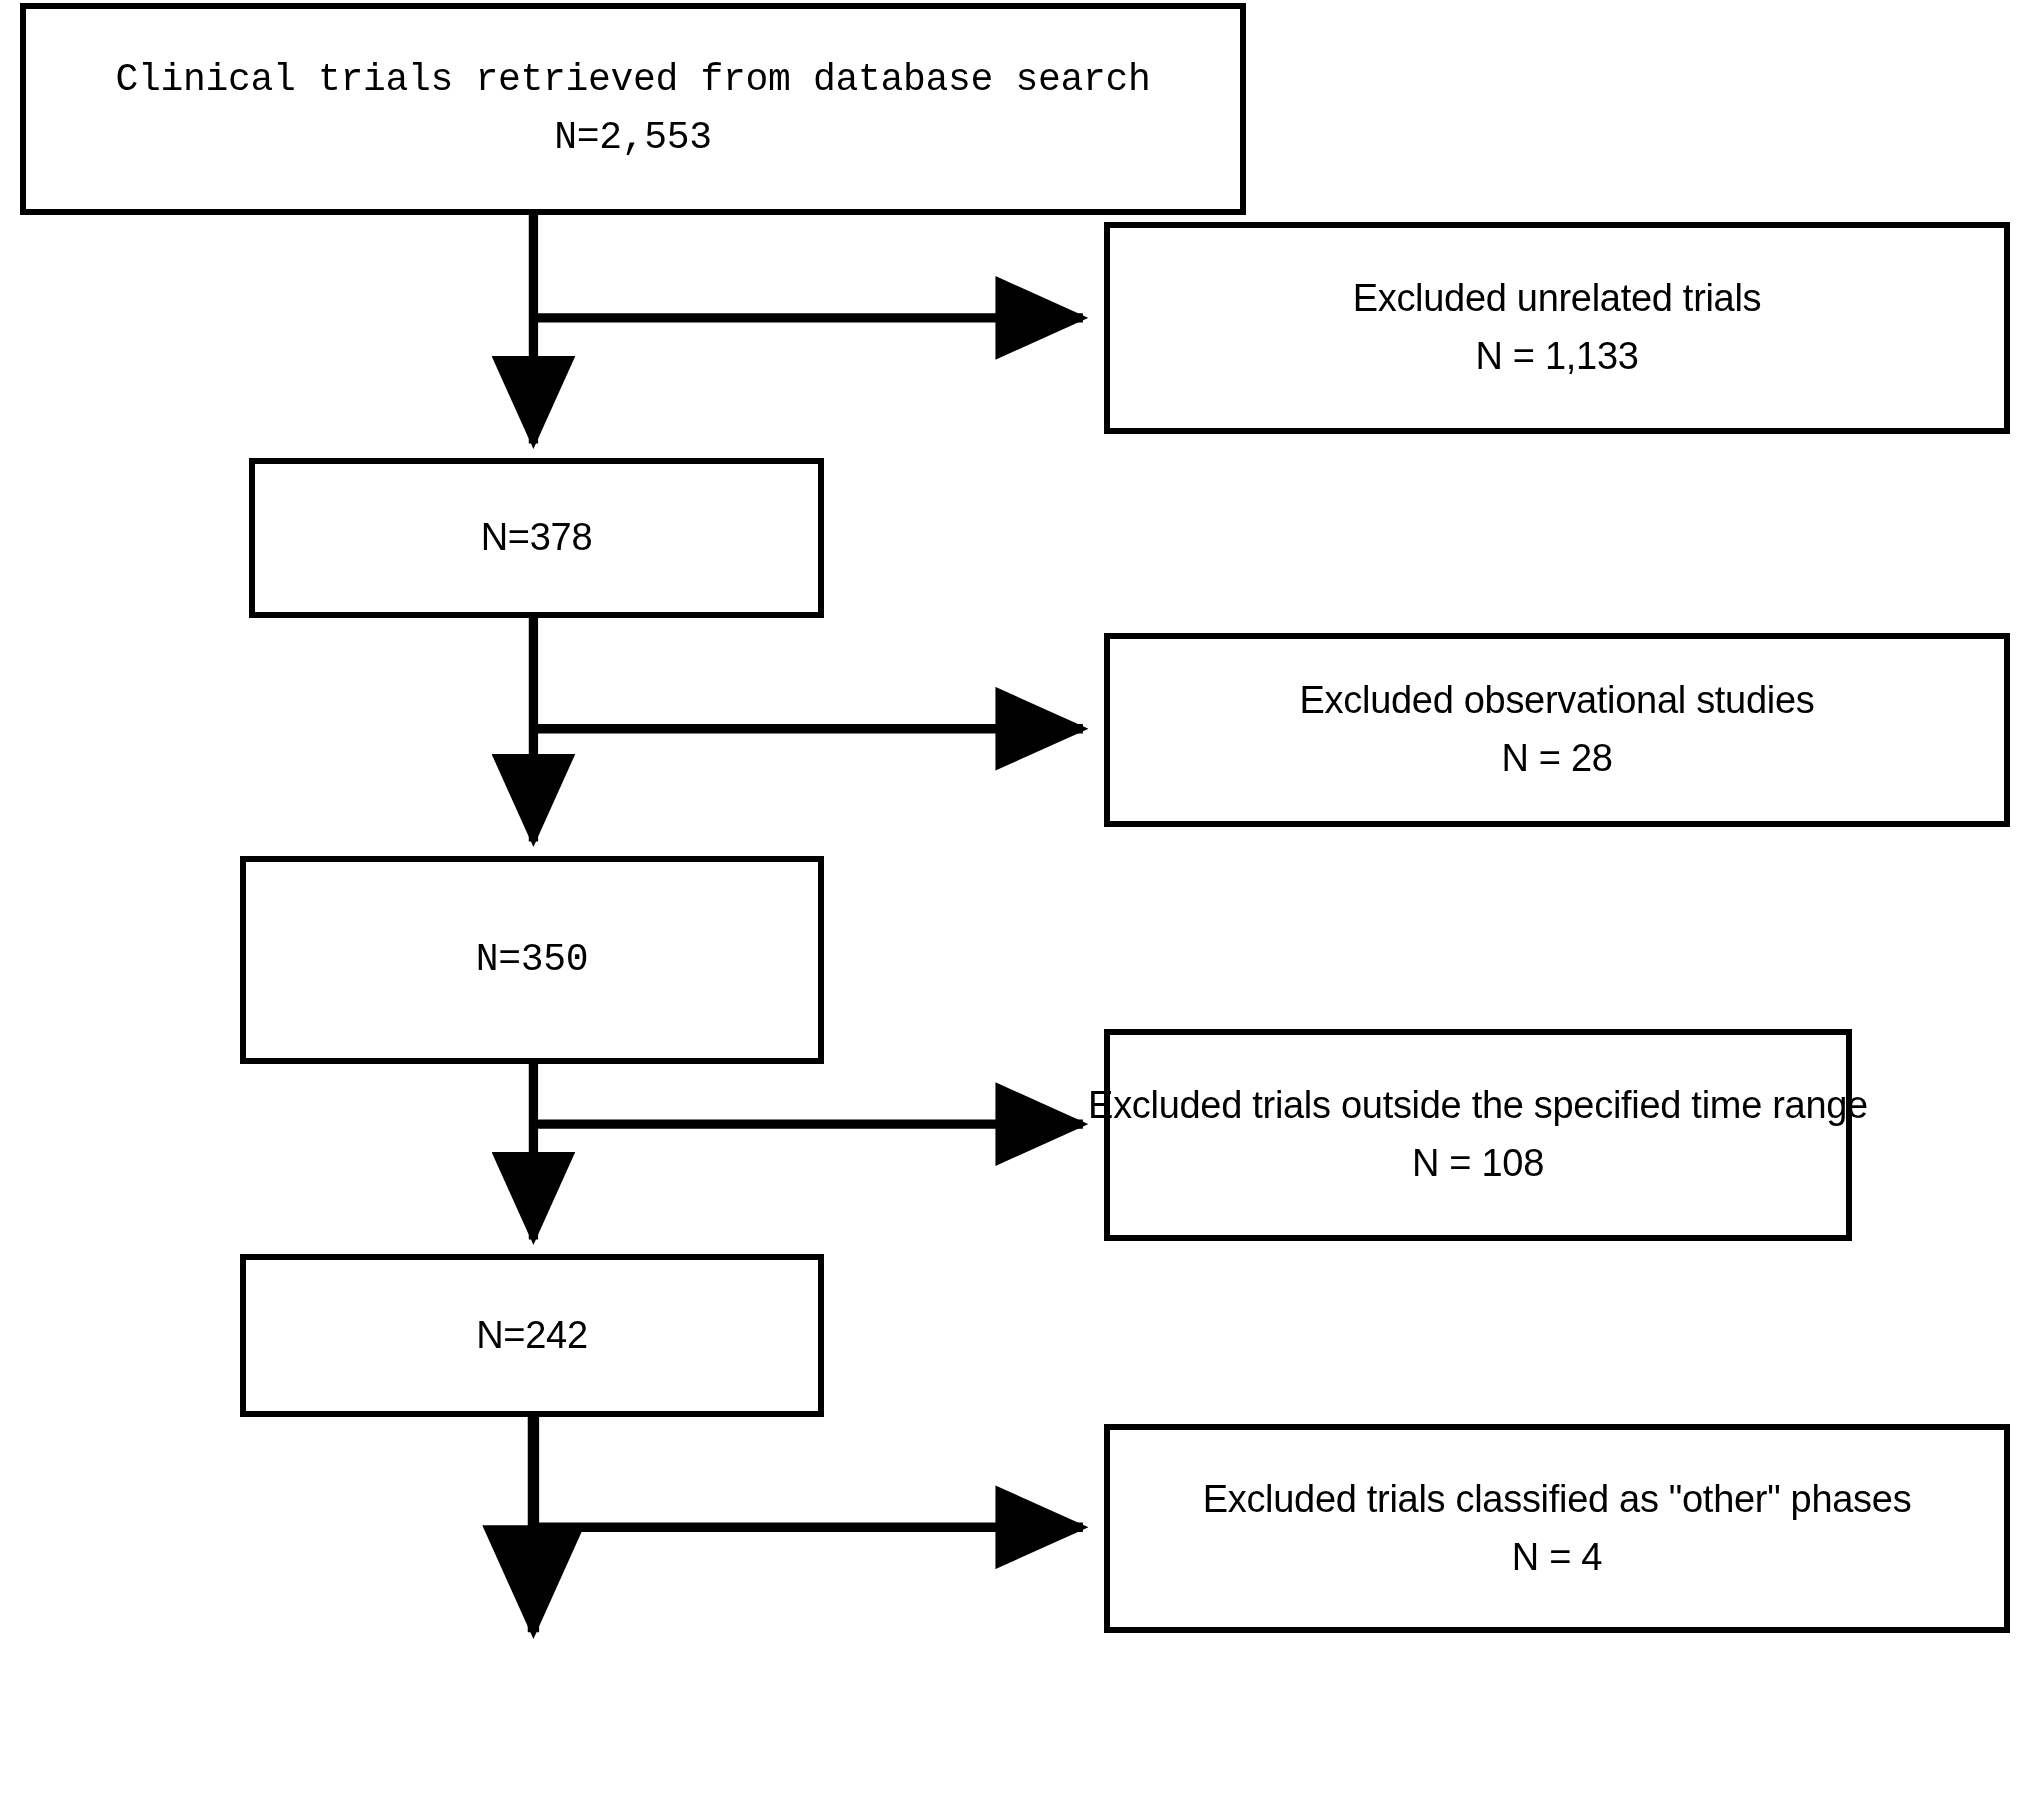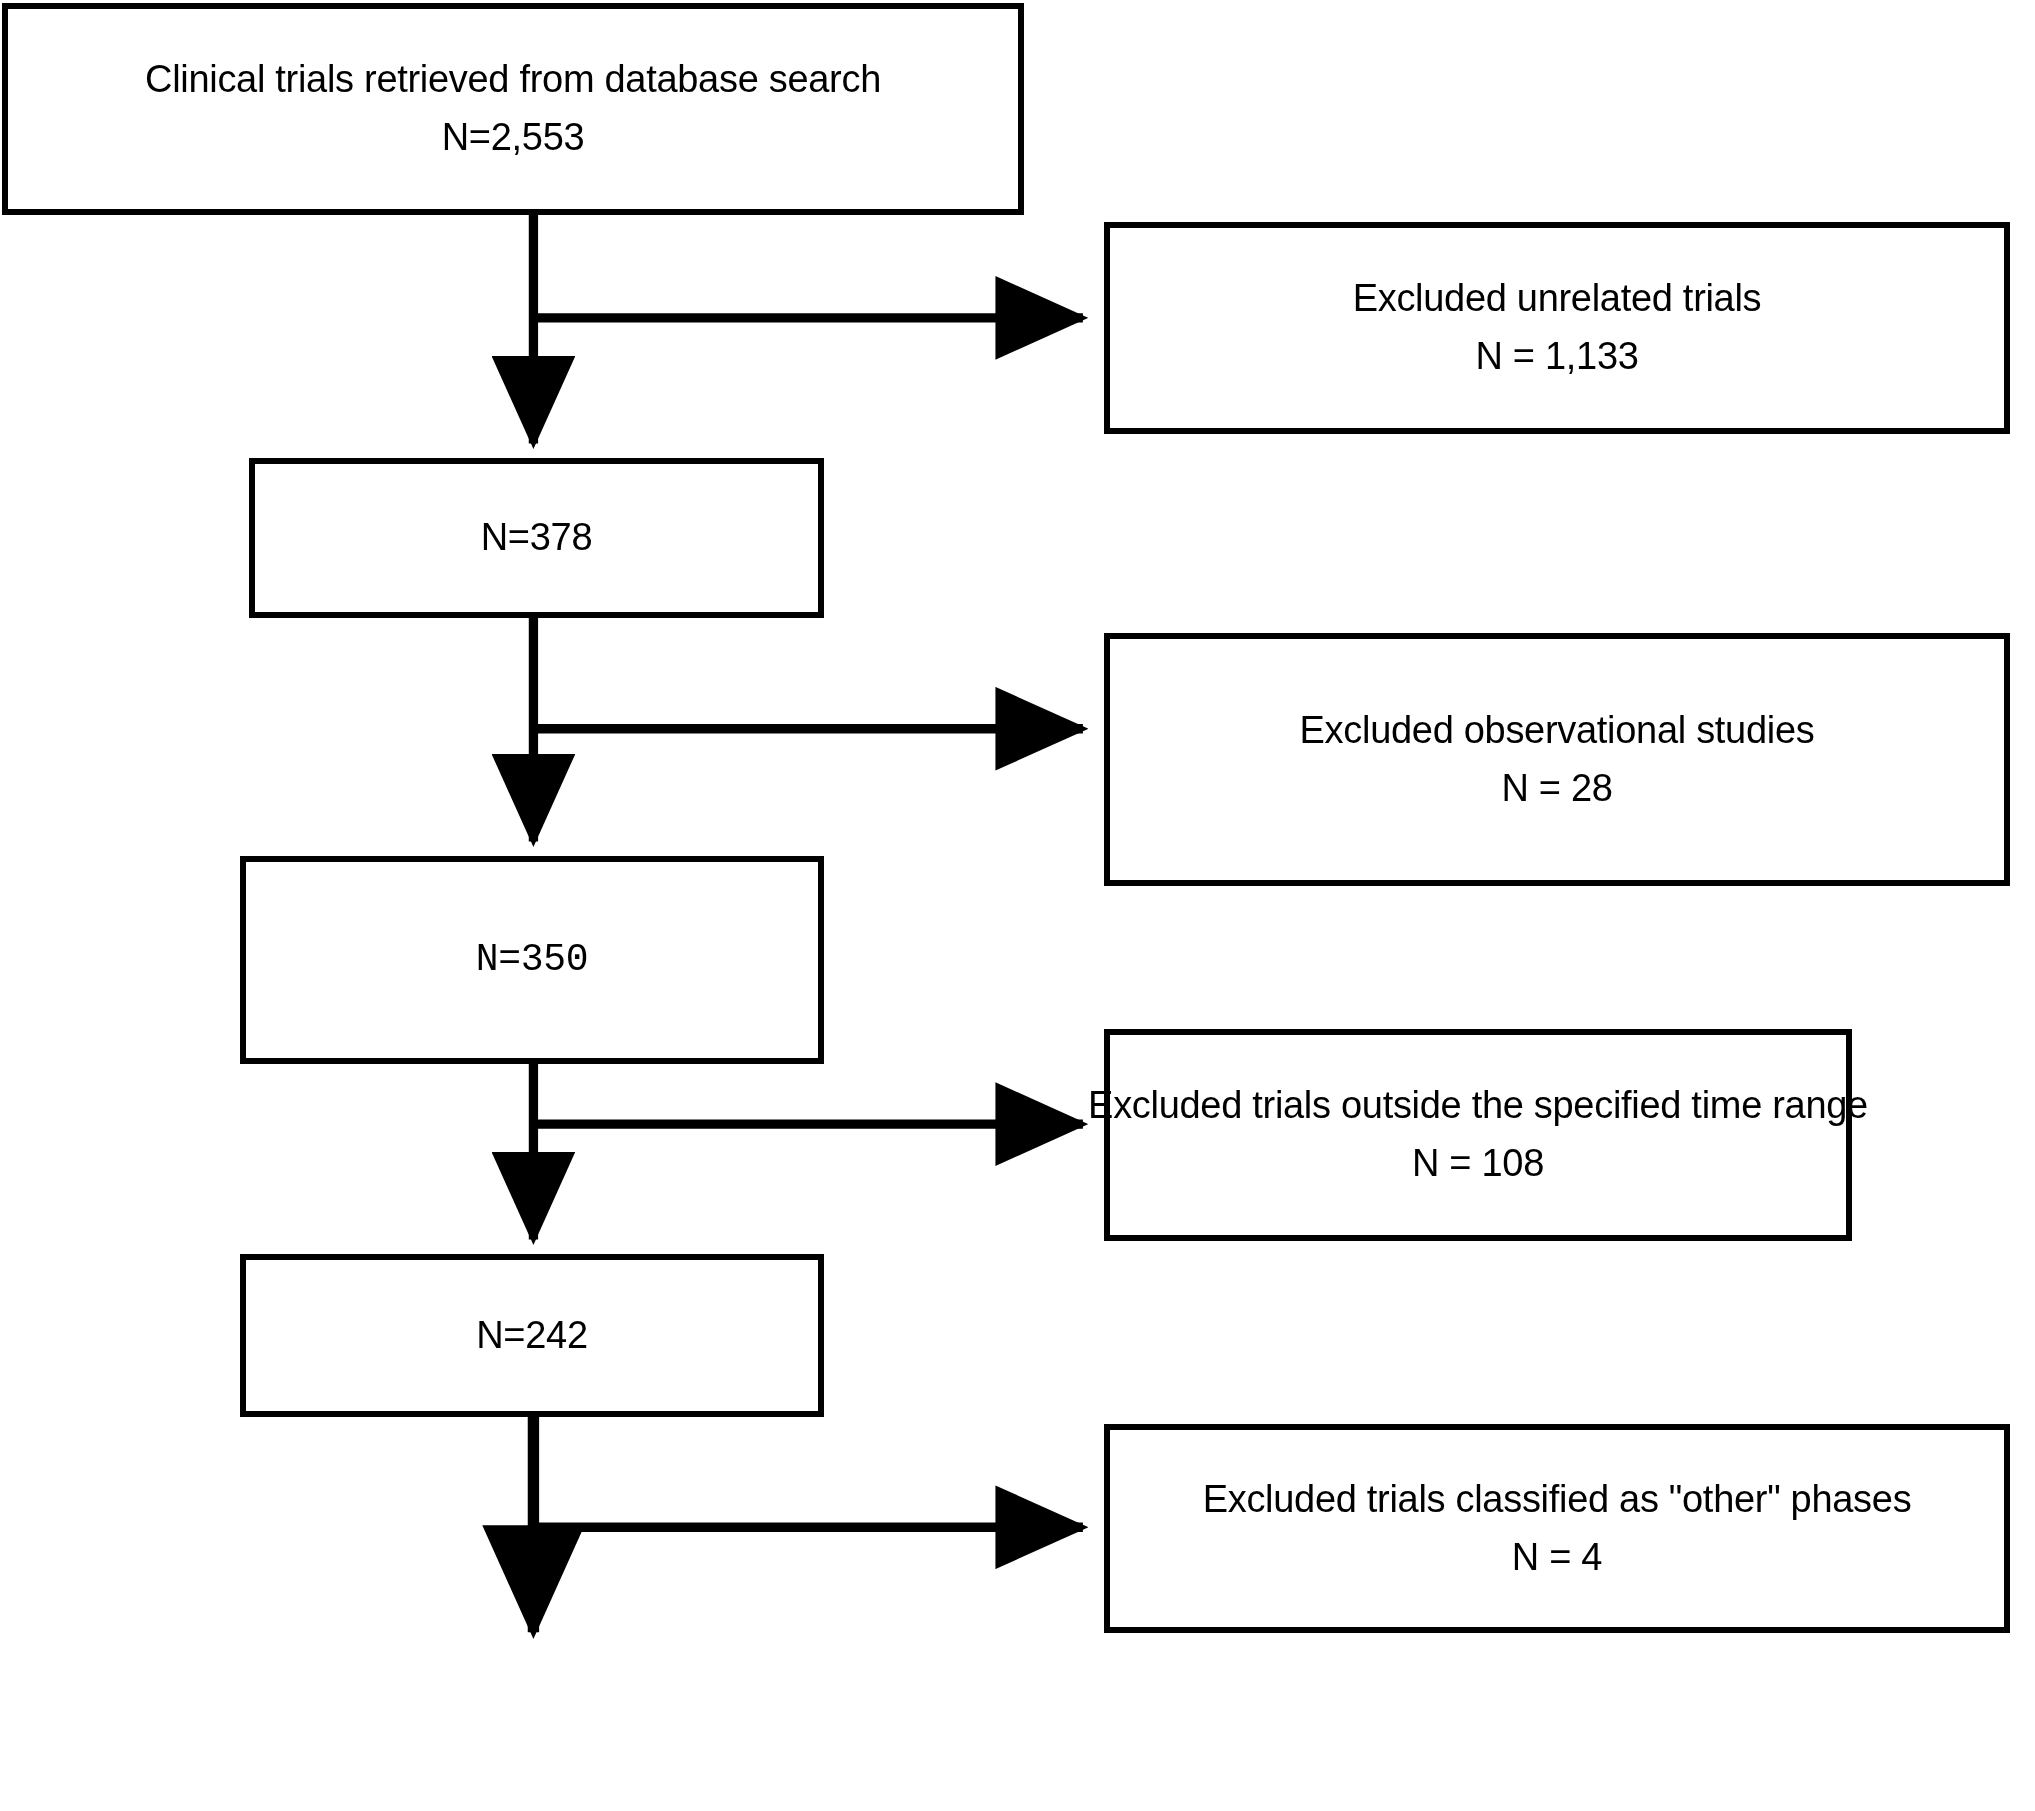--- a/index.html
+++ b/index.html
@@ -81,21 +81,21 @@
 
     <g>
       <line x1="1032" y1="2740" x2="1032" y2="3158" stroke="#000000" stroke-width="22" marker-end="url(#arrowhead)"></line>
     </g>
 
     <g>
       <line x1="1032" y1="2955" x2="2095" y2="2955" stroke="#000000" stroke-width="18" marker-end="url(#arrowhead)"></line>
     </g>
   </svg>
 
-  <div class="node" style="left:2px; top:2.6px; width:1022px; height:212px;">
+  <div class="node" style="left:20px; top:2.6px; width:1226px; height:212px;font-family:Liberation Mono, monospace;">
     <div class="line">Clinical trials retrieved from database search</div>
     <div class="line">N=2,553</div>
   </div>
 
   <div class="node" style="left:249px; top:458px; width:575px; height:160px;align-items:center;">
     <div class="line">N=378</div>
   </div>
 
   <div class="node" style="left:240px; top:856px; width:584px; height:208px;font-family:Liberation Mono, monospace;">
     <div class="line">N=350</div>
@@ -104,21 +104,21 @@
   <div class="node" style="left:240px; top:1254px; width:584px; height:163px;align-items:center;">
     <div class="line">N=242</div>
   </div>
 
 
   <div class="node" style="left:1104px; top:222px; width:906px; height:212px;">
     <div class="line">Excluded unrelated trials</div>
     <div class="line">N = 1,133</div>
   </div>
 
-  <div class="node" style="left:1104px; top:633px; width:906px; height:253px;">
+  <div class="node" style="left:1104px; top:633px; width:906px; height:194px;">
     <div class="line">Excluded observational studies</div>
     <div class="line">N = 28</div>
   </div>
 
   <div class="node" style="left:1104px; top:1029px; width:748px; height:212px;">
     <div class="line">Excluded trials outside the specified time range</div>
     <div class="line">N = 108</div>
   </div>
 
   <div class="node" style="left:1104px; top:1424px; width:906px; height:209px;">

